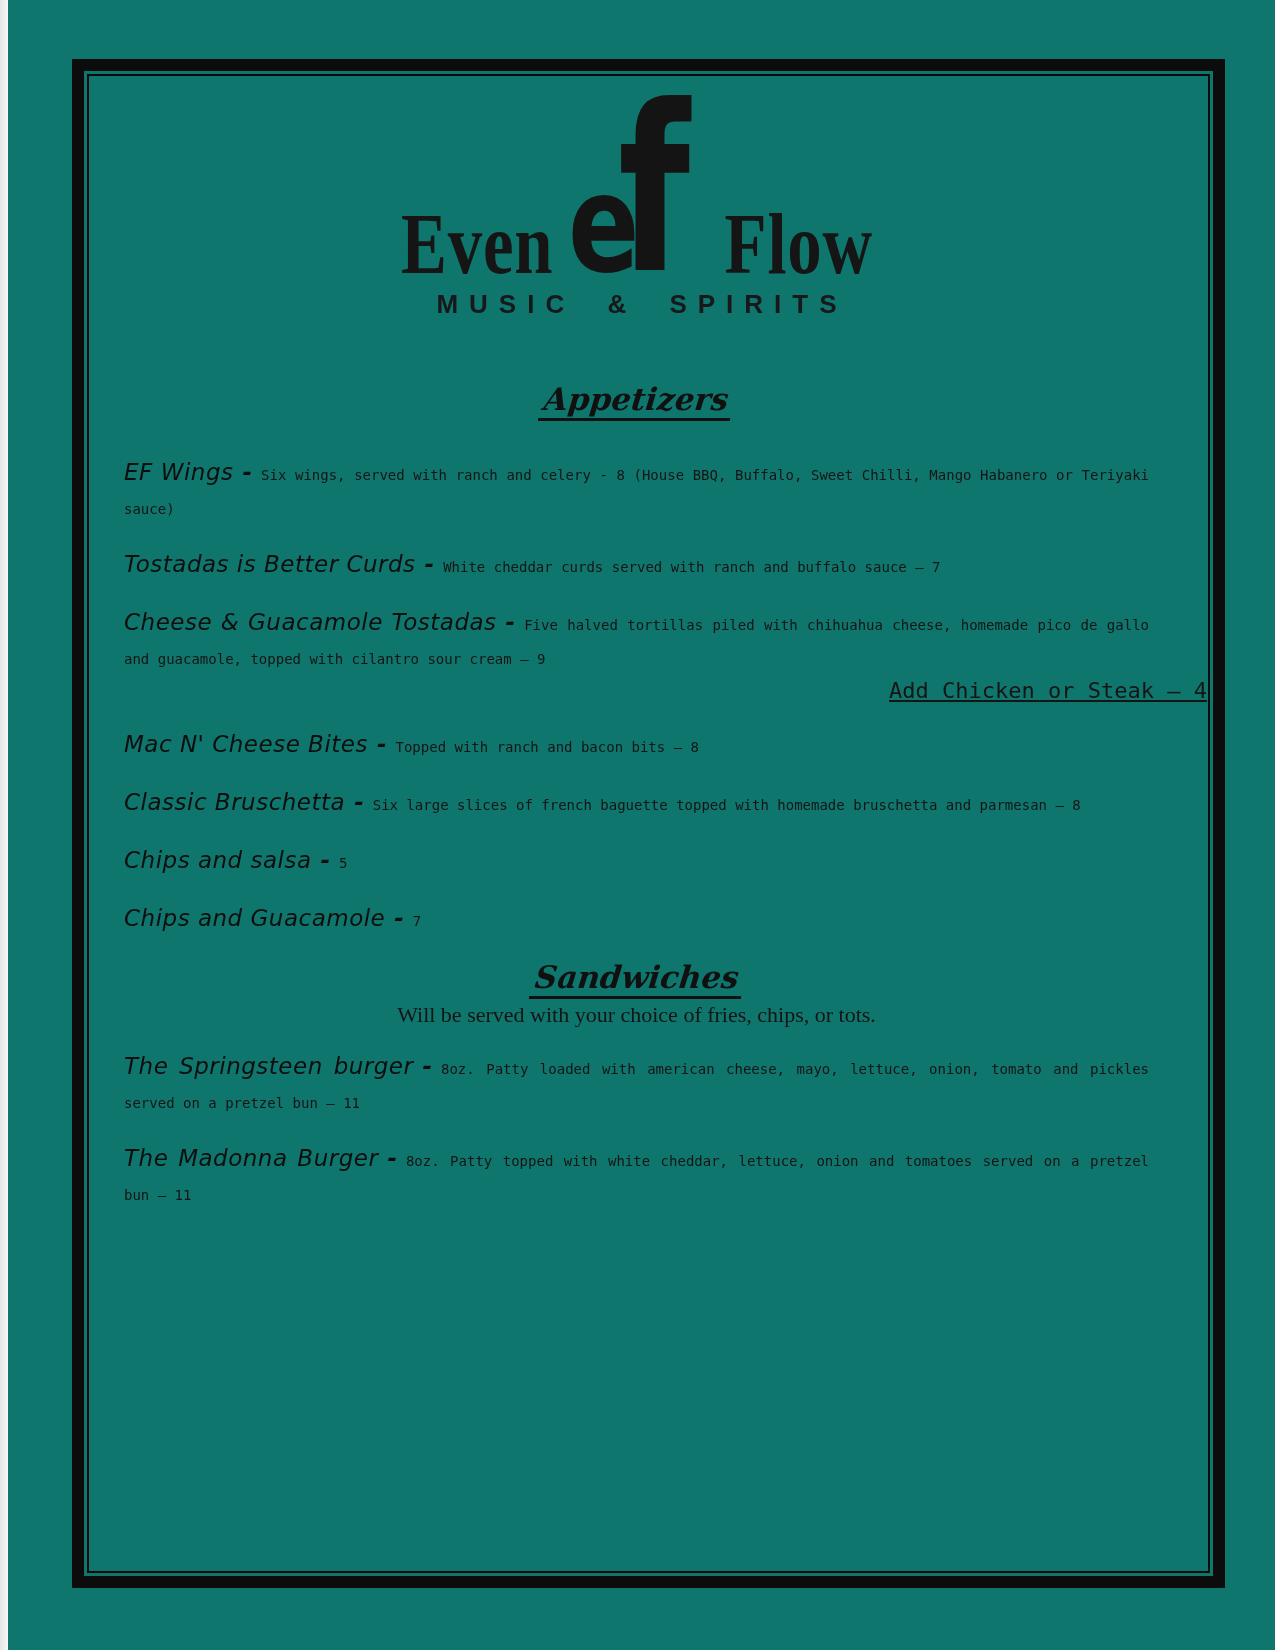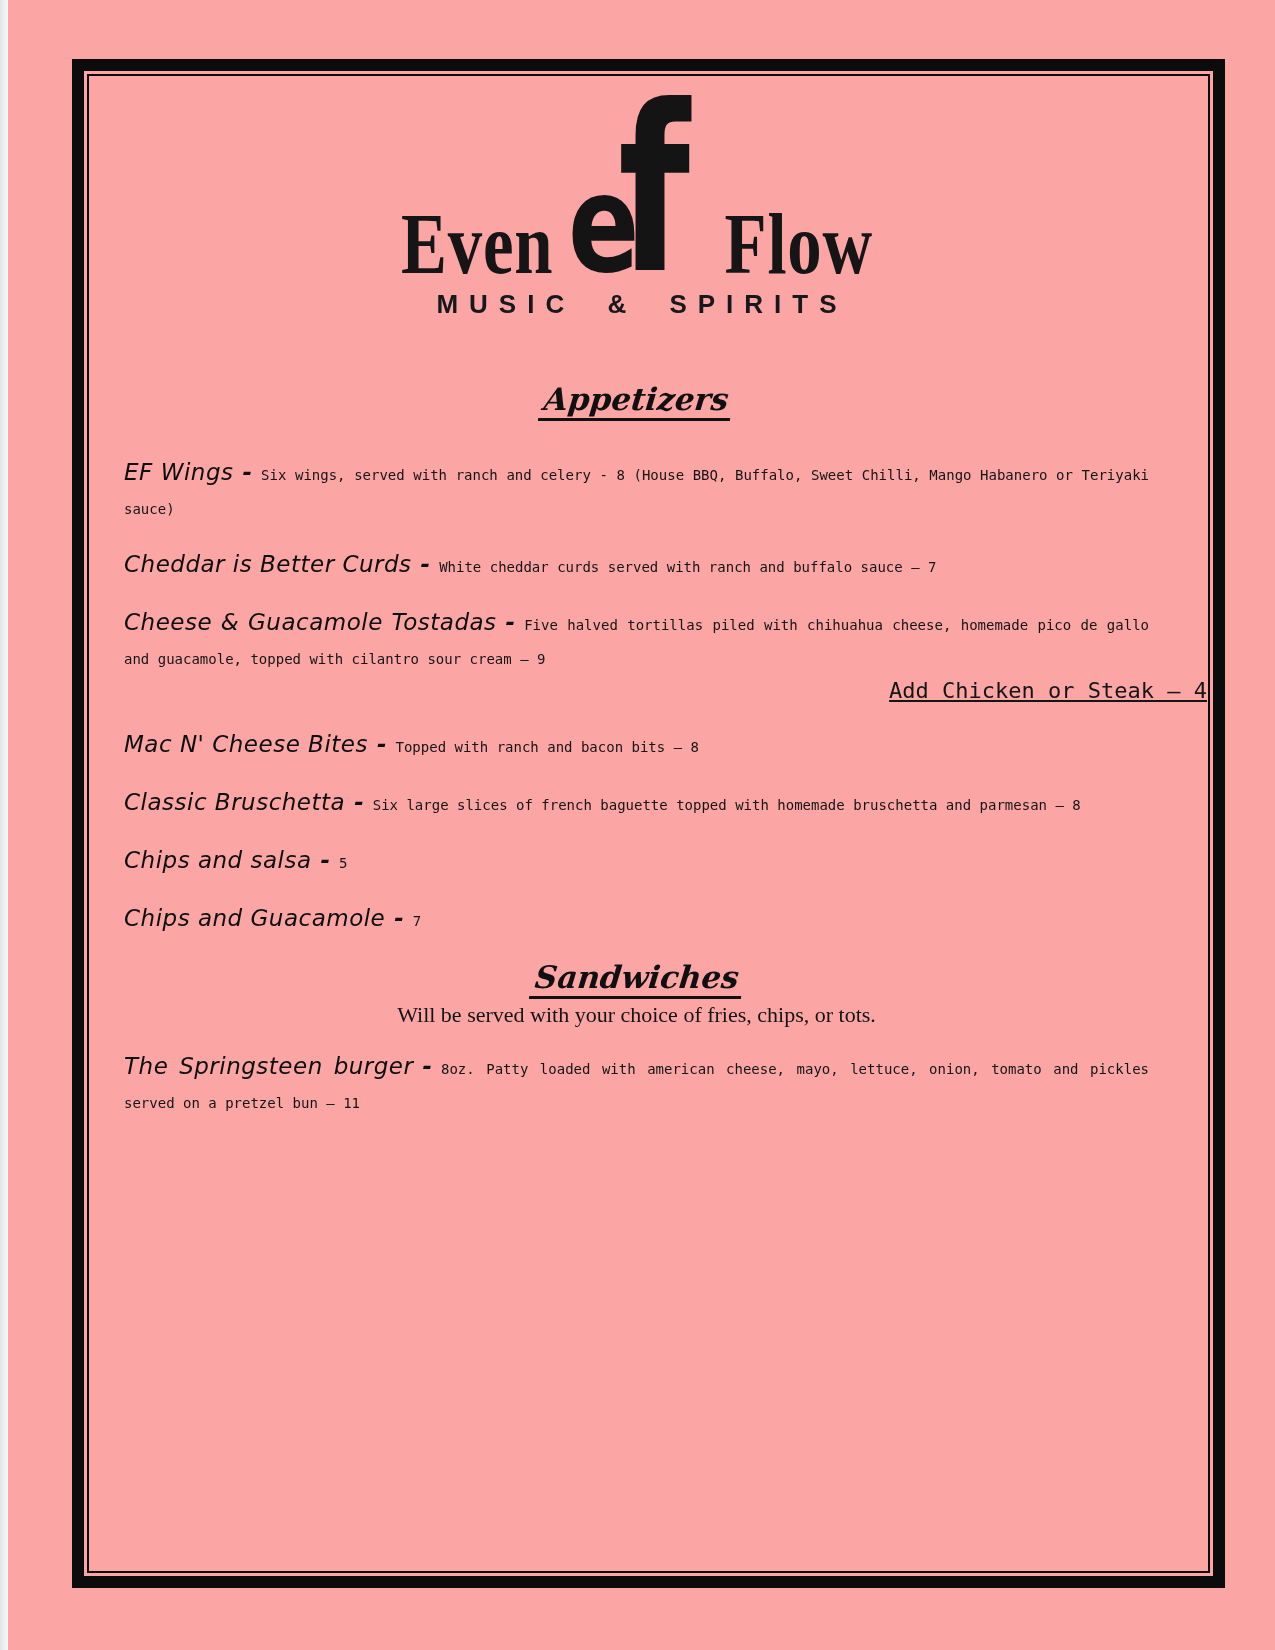--- a/index.html
+++ b/index.html
@@ -1,17 +1,17 @@
 <!DOCTYPE html>
 <html><head>
 <meta charset="utf-8">
 <style>
   html,body{margin:0;padding:0;background:#ffffff;}
   .page{
-    position:relative;width:1275px;height:1650px;background:#fca5a5;
+    position:relative;width:1275px;height:1650px;background:#0f766e;
     color:#121212;overflow:hidden;
     font-family:"DejaVu Sans Mono", monospace;
   }
   .scan-edge{
     position:absolute;left:0;top:0;width:8px;height:100%;
     background:linear-gradient(90deg,#e2e6e6,#f7f8f8);
   }
   .frame{
     position:absolute;left:72px;top:59px;width:1153px;height:1529px;
     border:12px solid #0c0c0c;box-sizing:border-box;
@@ -101,21 +101,21 @@
 
         <div class="section-head first">
           <span class="head-text">Appetizers</span>
         </div>
 
         <p class="item">
           <span class="item-name">EF Wings</span><span class="item-sep">-</span><span class="item-desc">Six wings, served with ranch and celery - 8 (House BBQ, Buffalo, Sweet Chilli, Mango Habanero or Teriyaki sauce)</span>
         </p>
 
         <p class="item">
-          <span class="item-name">Cheddar is Better Curds</span><span class="item-sep">-</span><span class="item-desc">White cheddar curds served with ranch and buffalo sauce – 7</span>
+          <span class="item-name">Tostadas is Better Curds</span><span class="item-sep">-</span><span class="item-desc">White cheddar curds served with ranch and buffalo sauce – 7</span>
         </p>
 
         <div style="margin:0 0 21px 0;">
           <p class="item" style="margin:0;">
             <span class="item-name">Cheese &amp; Guacamole Tostadas</span><span class="item-sep">-</span><span class="item-desc">Five halved tortillas piled with chihuahua cheese, homemade pico de gallo and guacamole, topped with cilantro sour cream – 9</span>
           </p>
           <div class="addon">Add Chicken or Steak – 4</div>
         </div>
 
 
@@ -138,17 +138,20 @@
         <div class="section-head second">
           <span class="head-text">Sandwiches</span>
         </div>
         <div class="section-sub">Will be served with your choice of fries, chips, or tots.</div>
 
 
         <p class="item">
           <span class="item-name">The Springsteen burger</span><span class="item-sep">-</span><span class="item-desc">8oz. Patty loaded with american cheese, mayo, lettuce, onion, tomato and pickles served on a pretzel bun – 11</span>
         </p>
 
+        <p class="item">
+          <span class="item-name">The Madonna Burger</span><span class="item-sep">-</span><span class="item-desc">8oz. Patty topped with white cheddar, lettuce, onion and tomatoes served on a pretzel bun – 11</span>
+        </p>
 
       </div>
     </div>
   </div>
 </div>
 
 </body></html>

